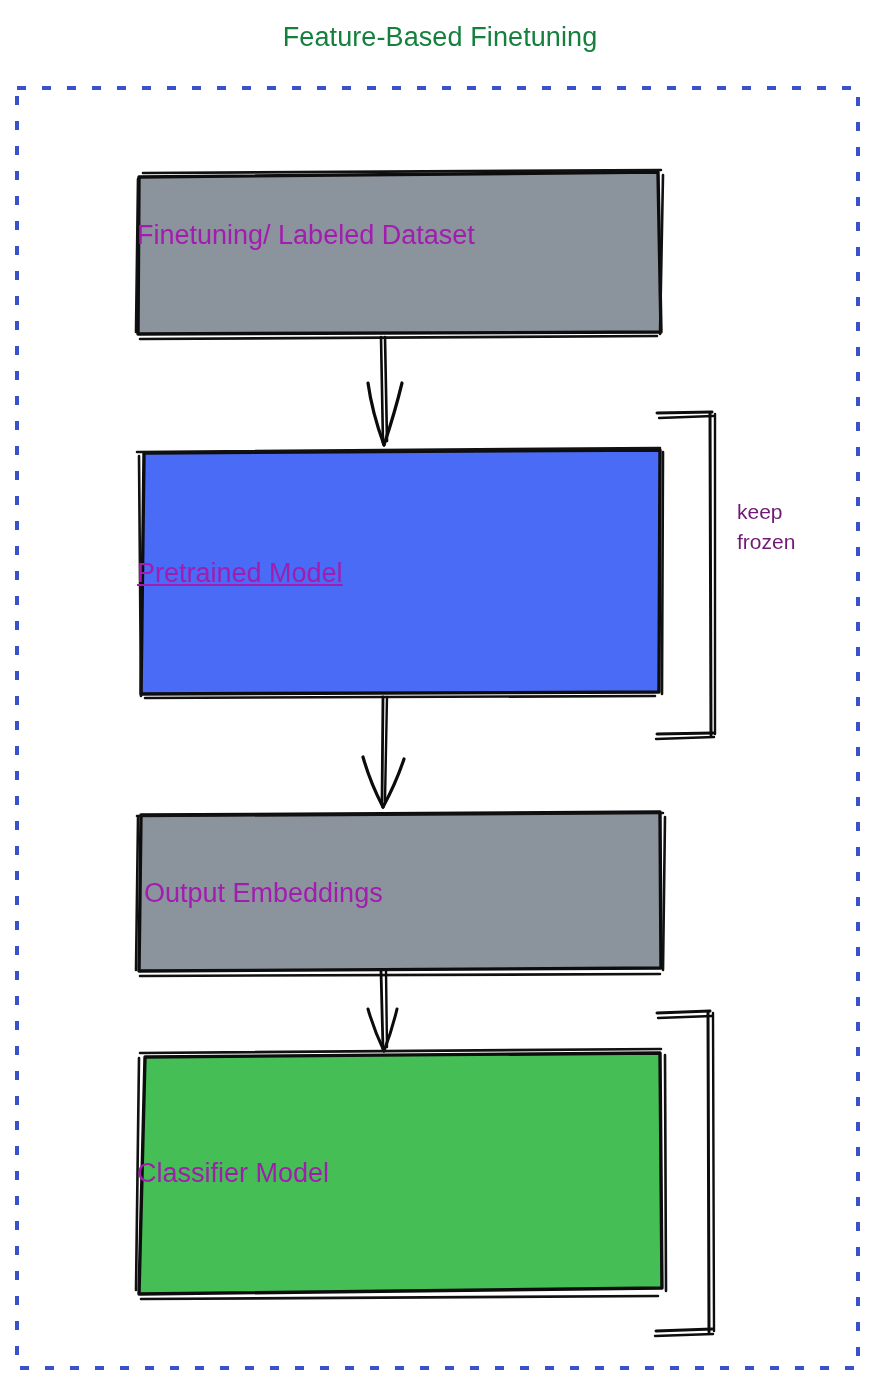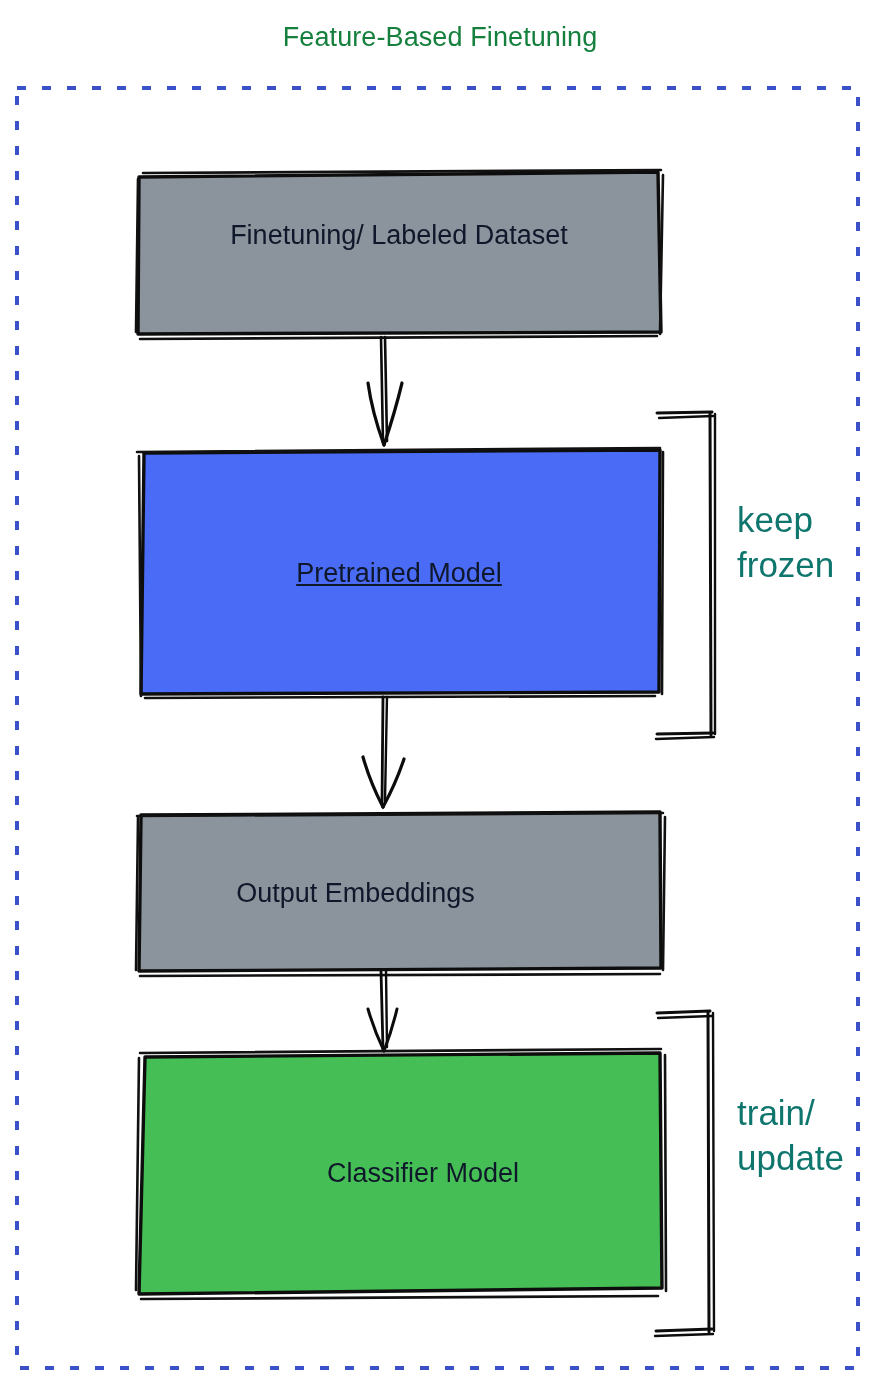--- a/index.html
+++ b/index.html
@@ -37,37 +37,36 @@
     text-align: center;
     font-size: 27px;
     color: #15803d;
     letter-spacing: 0.1px;
     white-space: nowrap;
   }
 
   
   .node-label {
     position: absolute;
-    text-align: center;
-    color: #0f172a;
+    color: #a21caf;
     font-size: 27px;
     white-space: nowrap;
     pointer-events: none;
   }
   #label-dataset  { left: 137px; top: 220px;  width: 524px; }
   #label-pretrain { left: 137px; top: 558px;  width: 524px; text-decoration: underline; }
-  #label-embed    { left: 126px; top: 878px;  width: 459px; }
+  #label-embed    { left: 144px; top: 878px;  width: 459px; }
   #label-classifier { left: 137px; top: 1158px; width: 572px; }
 
   
   .side-label {
     position: absolute;
-    color: #0f766e;
-    font-size: 35px;
-    line-height: 45px;
+    color: #701a75;
+    font-size: 21px;
+    line-height: 30px;
     white-space: pre-line;
     pointer-events: none;
   }
   #label-keep-frozen { left: 737px; top: 497px; }
   #label-train-update { left: 737px; top: 1090px; }
 
   
   .hit {
     position: absolute;
     background: transparent;
@@ -166,22 +165,20 @@
 
   <div class="node-label" id="label-pretrain">Pretrained Model</div>
 
   <div class="node-label" id="label-embed">Output Embeddings</div>
 
   <div class="node-label" id="label-classifier">Classifier Model</div>
 
   <div class="side-label" id="label-keep-frozen">keep
 frozen</div>
 
-  <div class="side-label" id="label-train-update">train/
-update</div>
 
   <div class="hit" id="hit-dataset"></div>
   <div class="hit" id="hit-pretrain"></div>
   <div class="hit" id="hit-embed"></div>
   <div class="hit" id="hit-classifier"></div>
   <div class="hit" id="hit-bracket-frozen"></div>
   <div class="hit" id="hit-bracket-train"></div>
   <div class="hit" id="hit-arrow-1"></div>
   <div class="hit" id="hit-arrow-2"></div>
   <div class="hit" id="hit-arrow-3"></div>

